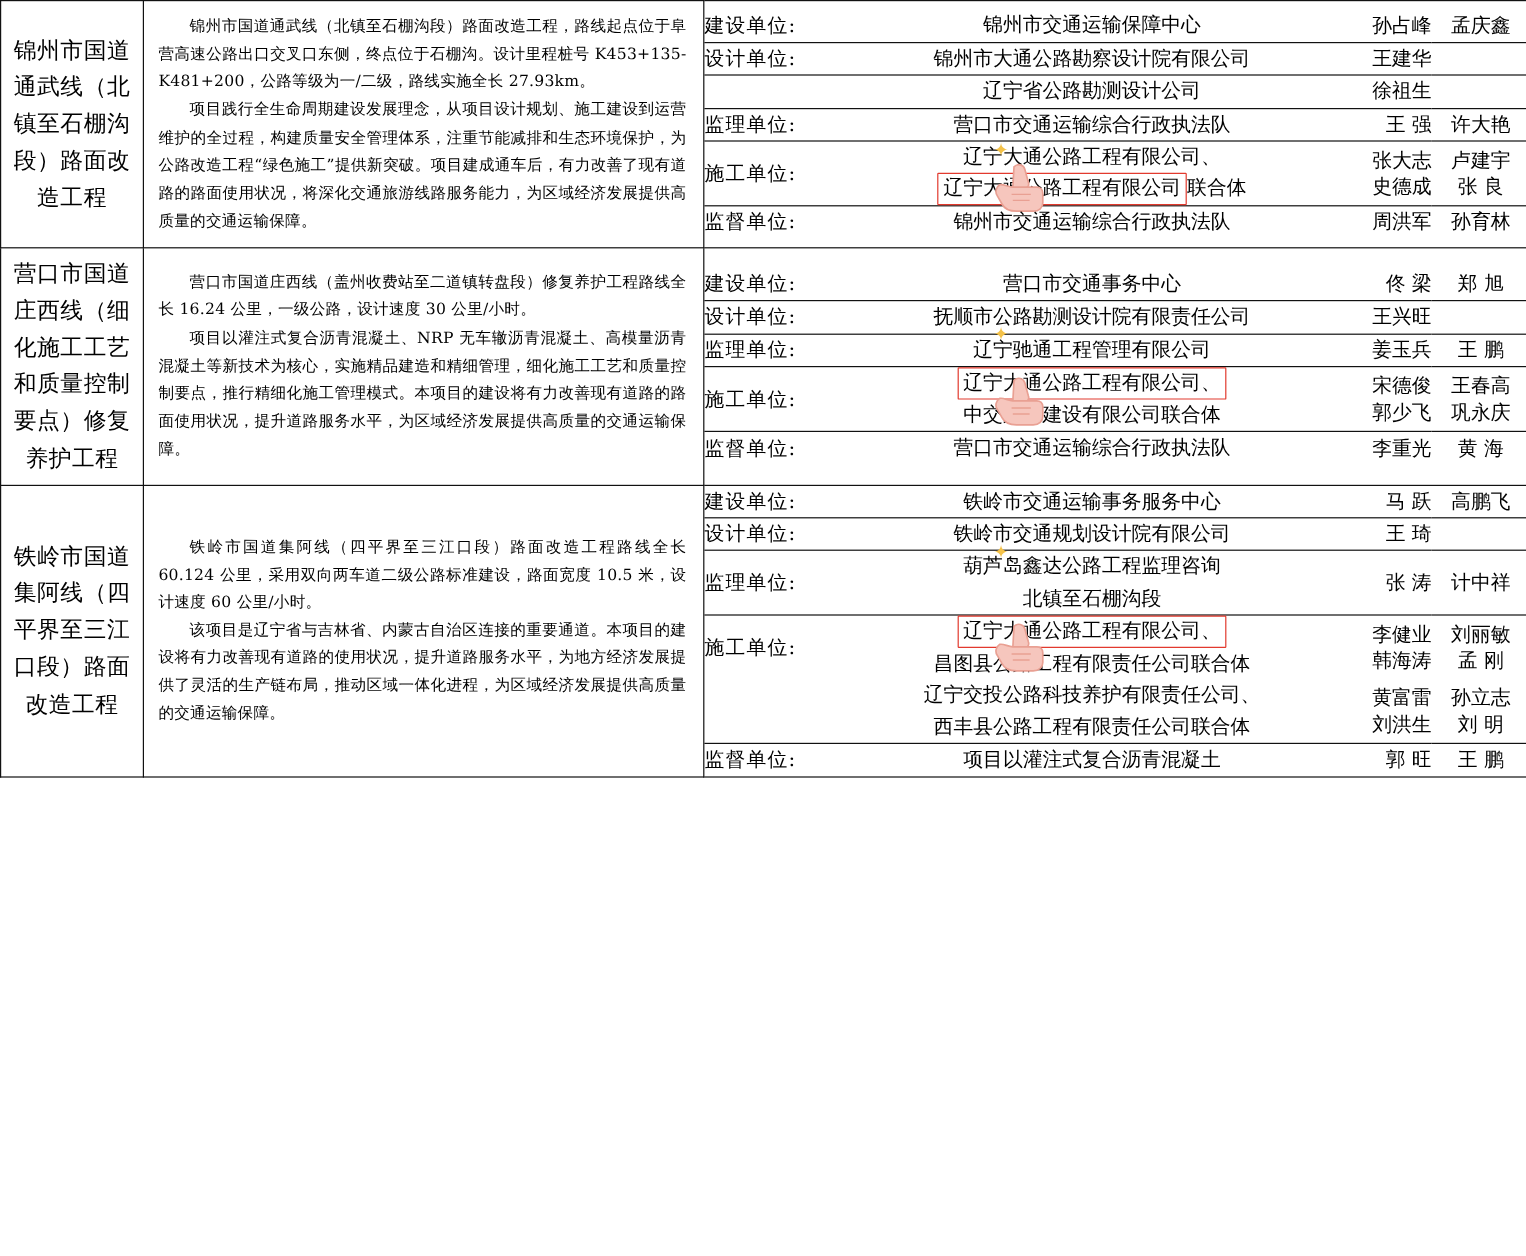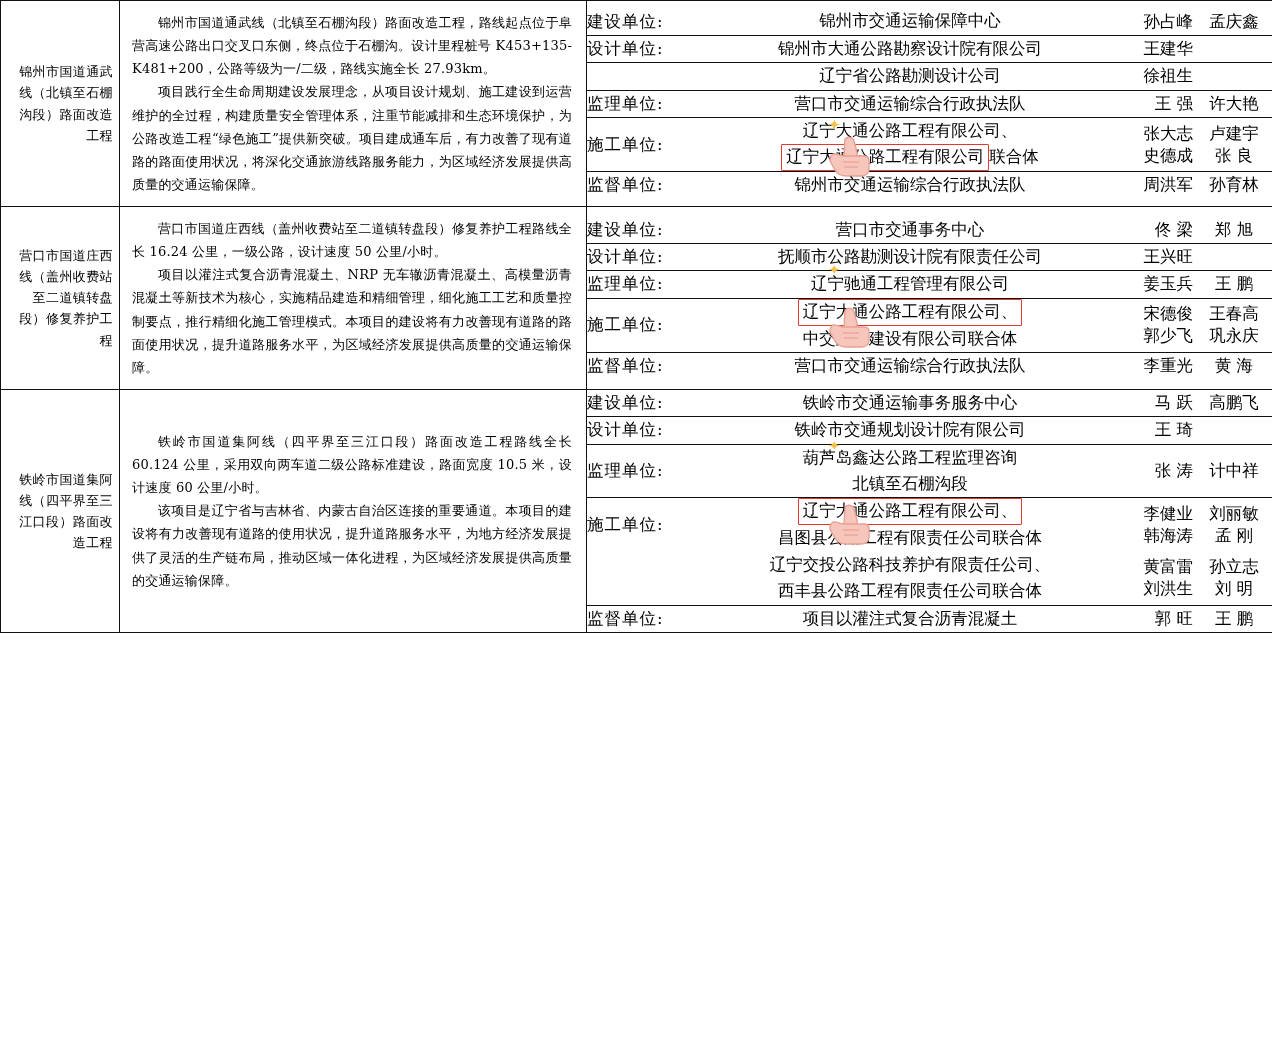--- a/index.html
+++ b/index.html
@@ -28,23 +28,23 @@
     border: 1.5px solid #111;
     vertical-align: middle;
     padding: 0;
   }
   .col-name  { width: 118px; }
   .col-desc  { width: 466px; }
   .col-units { width: 688px; }
 
   .proj-name {
     font-family: "DejaVu Serif", "Liberation Serif", serif;
-    font-size: 13px;
+    font-size: 19px;
     line-height: 1.62;
-    text-align: right;
+    text-align: center;
     padding: 6px 6px;
     letter-spacing: 0.4px;
   }
   .proj-desc {
     font-family: "DejaVu Serif", "Liberation Serif", serif;
     font-size: 13px;
     line-height: 1.78;
     text-align: justify;
     text-justify: inter-ideograph;
     padding: 10px 14px 10px 12px;
@@ -202,25 +202,25 @@
                 <td class="u-p1">周洪军</td>
                 <td class="u-p2">孙育林</td>
               </tr>
             </tbody>
           </table>
         </td>
       </tr>
 
       <tr>
         <td class="col-name">
-          <div class="proj-name">营口市国道庄西线（盖州收费站至二道镇转盘段）修复养护工程</div>
+          <div class="proj-name">营口市国道庄西线（细化施工工艺和质量控制要点）修复养护工程</div>
         </td>
         <td class="col-desc">
           <div class="proj-desc">
-            <p>营口市国道庄西线（盖州收费站至二道镇转盘段）修复养护工程路线全长 16.24 公里，一级公路，设计速度 50 公里/小时。</p>
+            <p>营口市国道庄西线（盖州收费站至二道镇转盘段）修复养护工程路线全长 16.24 公里，一级公路，设计速度 30 公里/小时。</p>
             <p>项目以灌注式复合沥青混凝土、NRP 无车辙沥青混凝土、高模量沥青混凝土等新技术为核心，实施精品建造和精细管理，细化施工工艺和质量控制要点，推行精细化施工管理模式。本项目的建设将有力改善现有道路的路面使用状况，提升道路服务水平，为区域经济发展提供高质量的交通运输保障。</p>
           </div>
         </td>
         <td class="col-units">
           <table class="units">
             <tbody>
               <tr>
                 <td class="u-label">建设单位:</td>
                 <td class="u-org">营口市交通事务中心</td>
                 <td class="u-p1">佟 梁</td>

